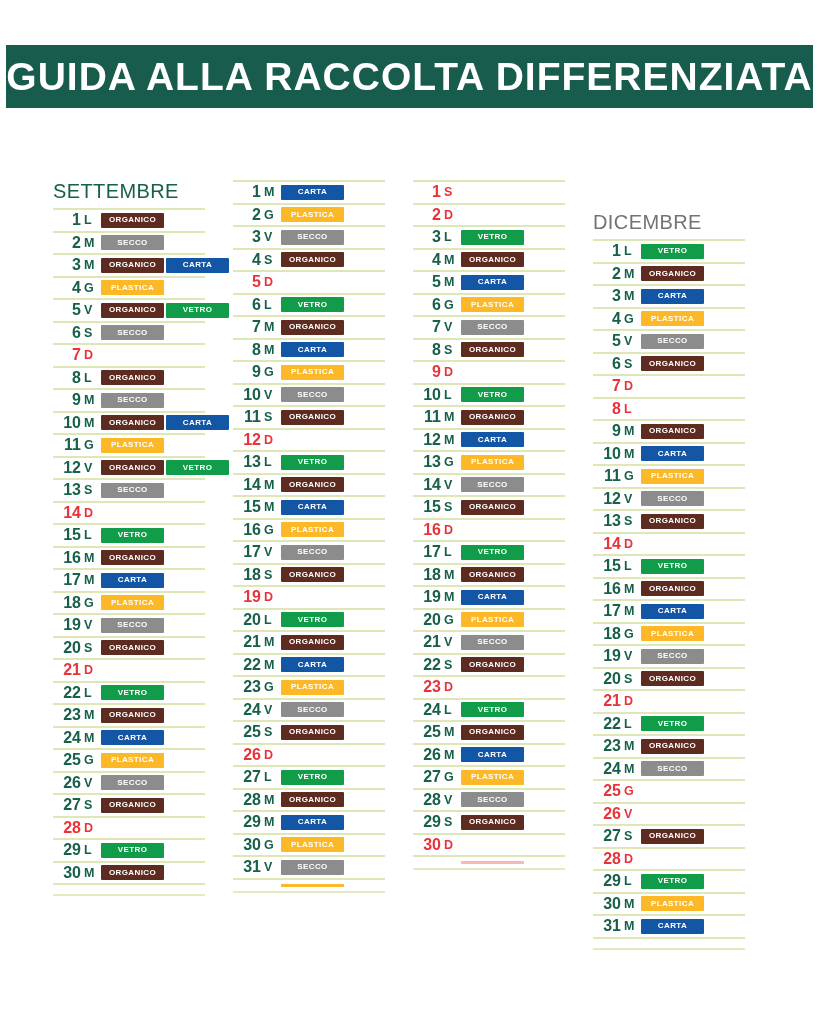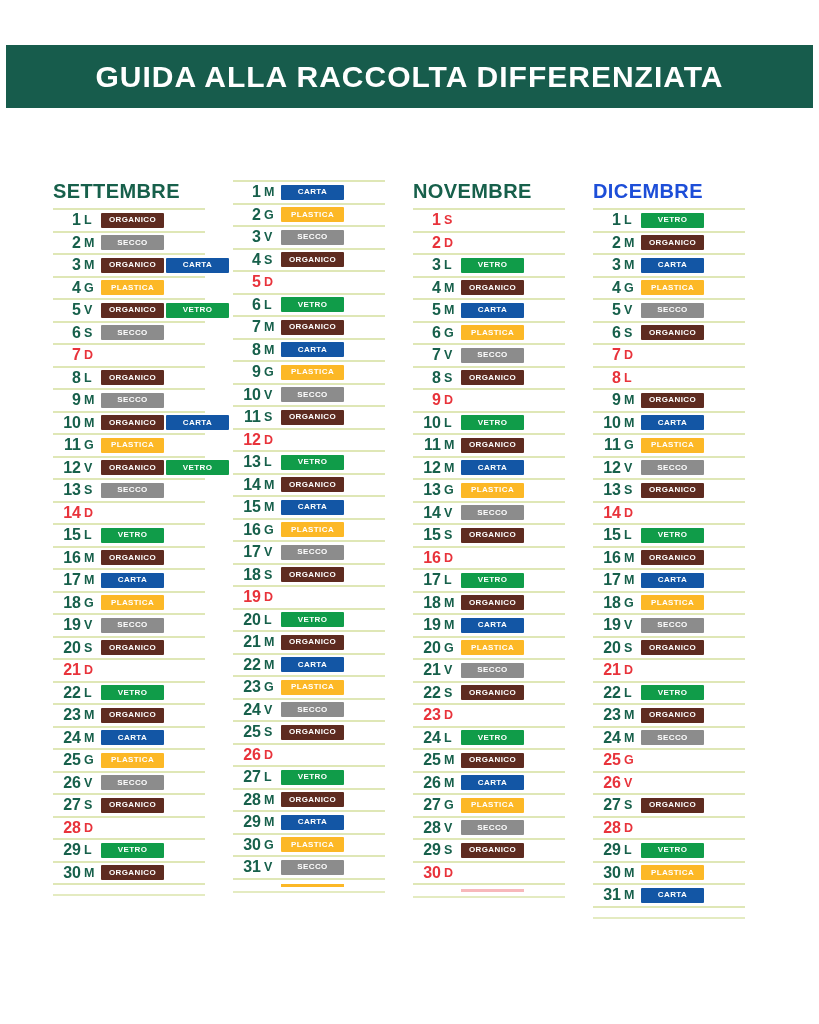--- a/index.html
+++ b/index.html
@@ -6,30 +6,30 @@
   body {
     width:819px; height:1024px; background:#ffffff;
     font-family:"Liberation Sans", sans-serif;
     position:relative; overflow:hidden;
   }
   .banner {
     position:absolute; left:6px; top:45px; width:807px; height:63px;
     display:flex; align-items:center; justify-content:center;
   }
   .banner-title {
-    color:#ffffff; font-weight:700; font-size:30px; letter-spacing:1px;
+    color:#ffffff; font-weight:700; font-size:39px; letter-spacing:1px;
     white-space:nowrap;
     text-align:center;
   }
   .calendar {
     position:absolute; left:53px; top:180px;
     display:grid; grid-template-columns:repeat(4, 167px); column-gap:13px;
   }
   .month-title {
-    font-weight:700; font-size:20px; letter-spacing:0.4px;
+    font-weight:400; font-size:20px; letter-spacing:0.4px;
     margin:0 0 5px 0; white-space:nowrap;
   }
   .rows { width:152px; border-top:2px solid #dfe7b6; }
   .day-row {
     height:20.5px; display:flex; align-items:center;
     border-bottom:2px solid #dfe7b6;
   }
   .day-num {
     width:28px; text-align:right; font-size:16px; font-weight:700;
     flex:none; line-height:1;
@@ -477,21 +477,20 @@
           <span class="day-letter" style="color: rgb(23, 96, 75);">V</span>
           <span class="badges">
             <span class="waste-badge" style="background: rgb(140, 140, 140);">SECCO</span>
           </span>
         </div>
       </div>
       <div class="cutoff-sliver" style="background: rgb(252, 184, 38); width: 63px;"></div>
       <div class="cutoff-line"></div>
     </div>
     <div class="month">
-      <div class="month-title" style="color: rgb(23, 96, 75);">NOVEMBRE</div>
       <div class="rows">
         <div class="day-row">
           <span class="day-num" style="color: rgb(232, 51, 59);">1</span>
           <span class="day-letter" style="color: rgb(232, 51, 59);">S</span>
           <span class="badges"></span>
         </div>
         <div class="day-row">
           <span class="day-num" style="color: rgb(232, 51, 59);">2</span>
           <span class="day-letter" style="color: rgb(232, 51, 59);">D</span>
           <span class="badges"></span>
@@ -682,21 +681,21 @@
         <div class="day-row">
           <span class="day-num" style="color: rgb(232, 51, 59);">30</span>
           <span class="day-letter" style="color: rgb(232, 51, 59);">D</span>
           <span class="badges"></span>
         </div>
       </div>
       <div class="cutoff-sliver" style="background: rgba(232, 51, 59, 0.35); width: 63px;"></div>
       <div class="cutoff-line"></div>
     </div>
     <div class="month">
-      <div class="month-title" style="color: #1d4ed8;">DICEMBRE</div>
+      <div class="month-title" style="color: #737373; margin-top: 31px;">DICEMBRE</div>
       <div class="rows">
         <div class="day-row">
           <span class="day-num" style="color: rgb(23, 96, 75);">1</span>
           <span class="day-letter" style="color: rgb(23, 96, 75);">L</span>
           <span class="badges">
             <span class="waste-badge" style="background: rgb(16, 156, 73);">VETRO</span>
           </span>
         </div>
         <div class="day-row">
           <span class="day-num" style="color: rgb(23, 96, 75);">2</span>

